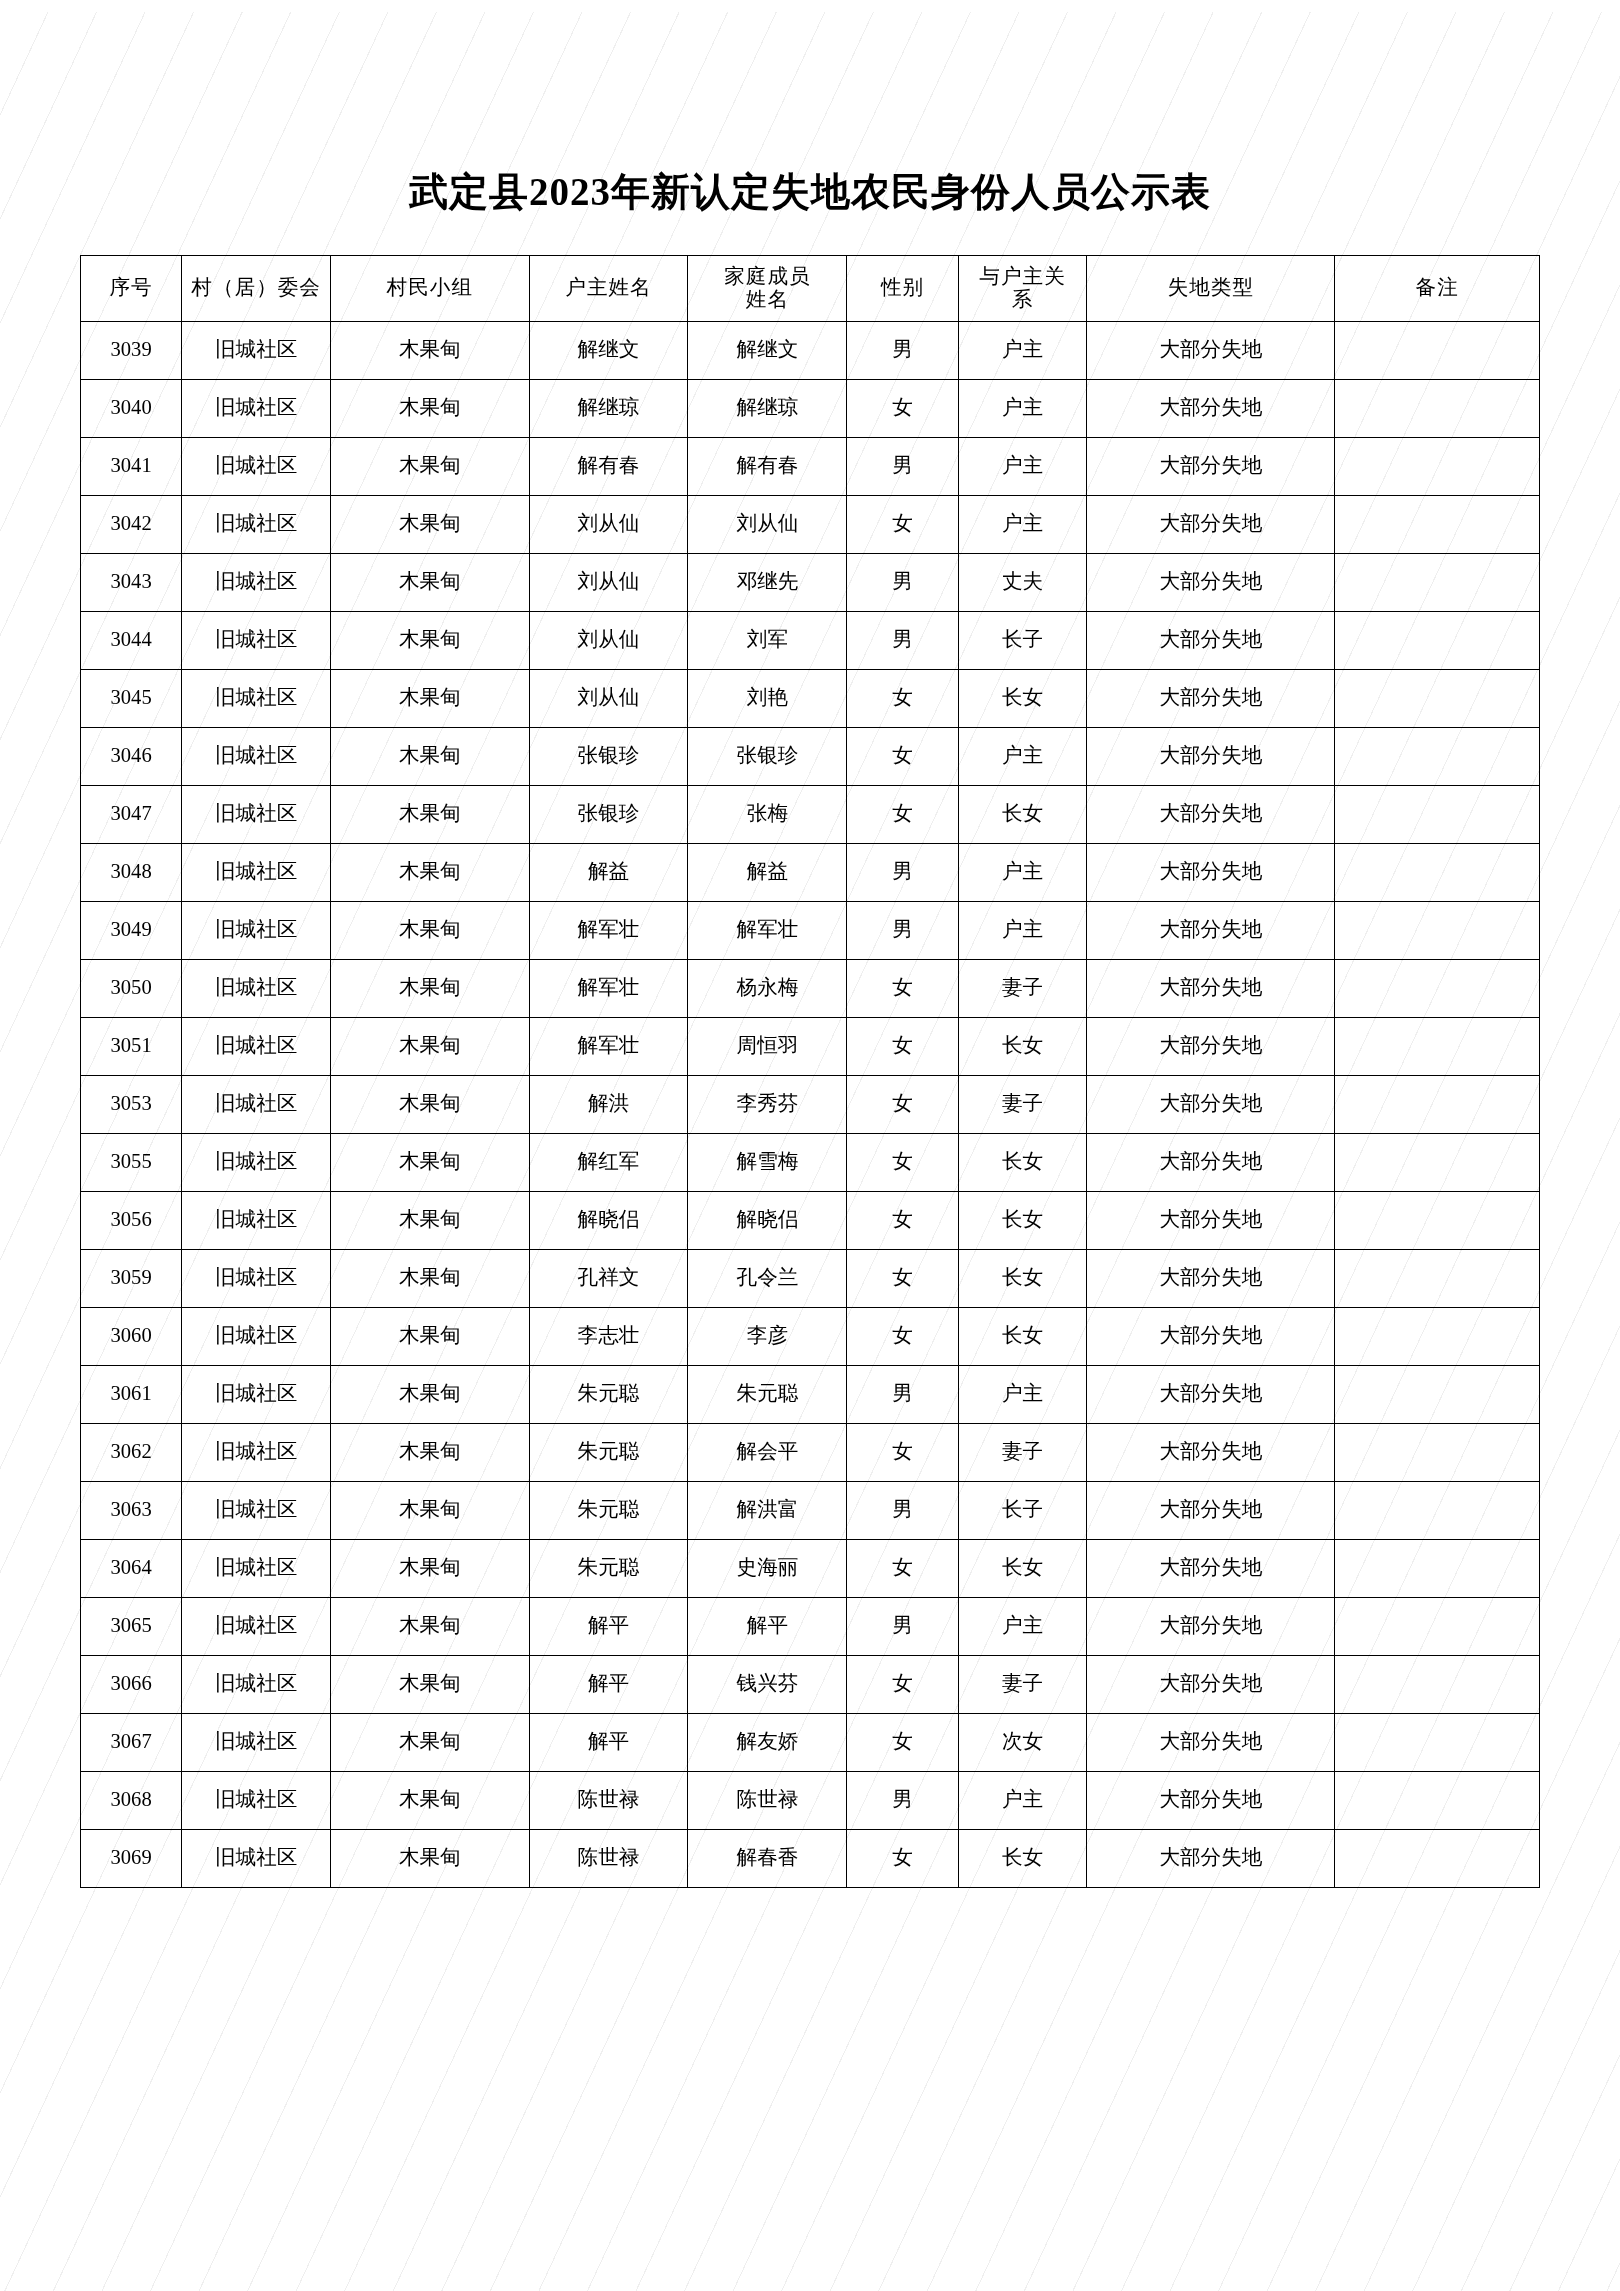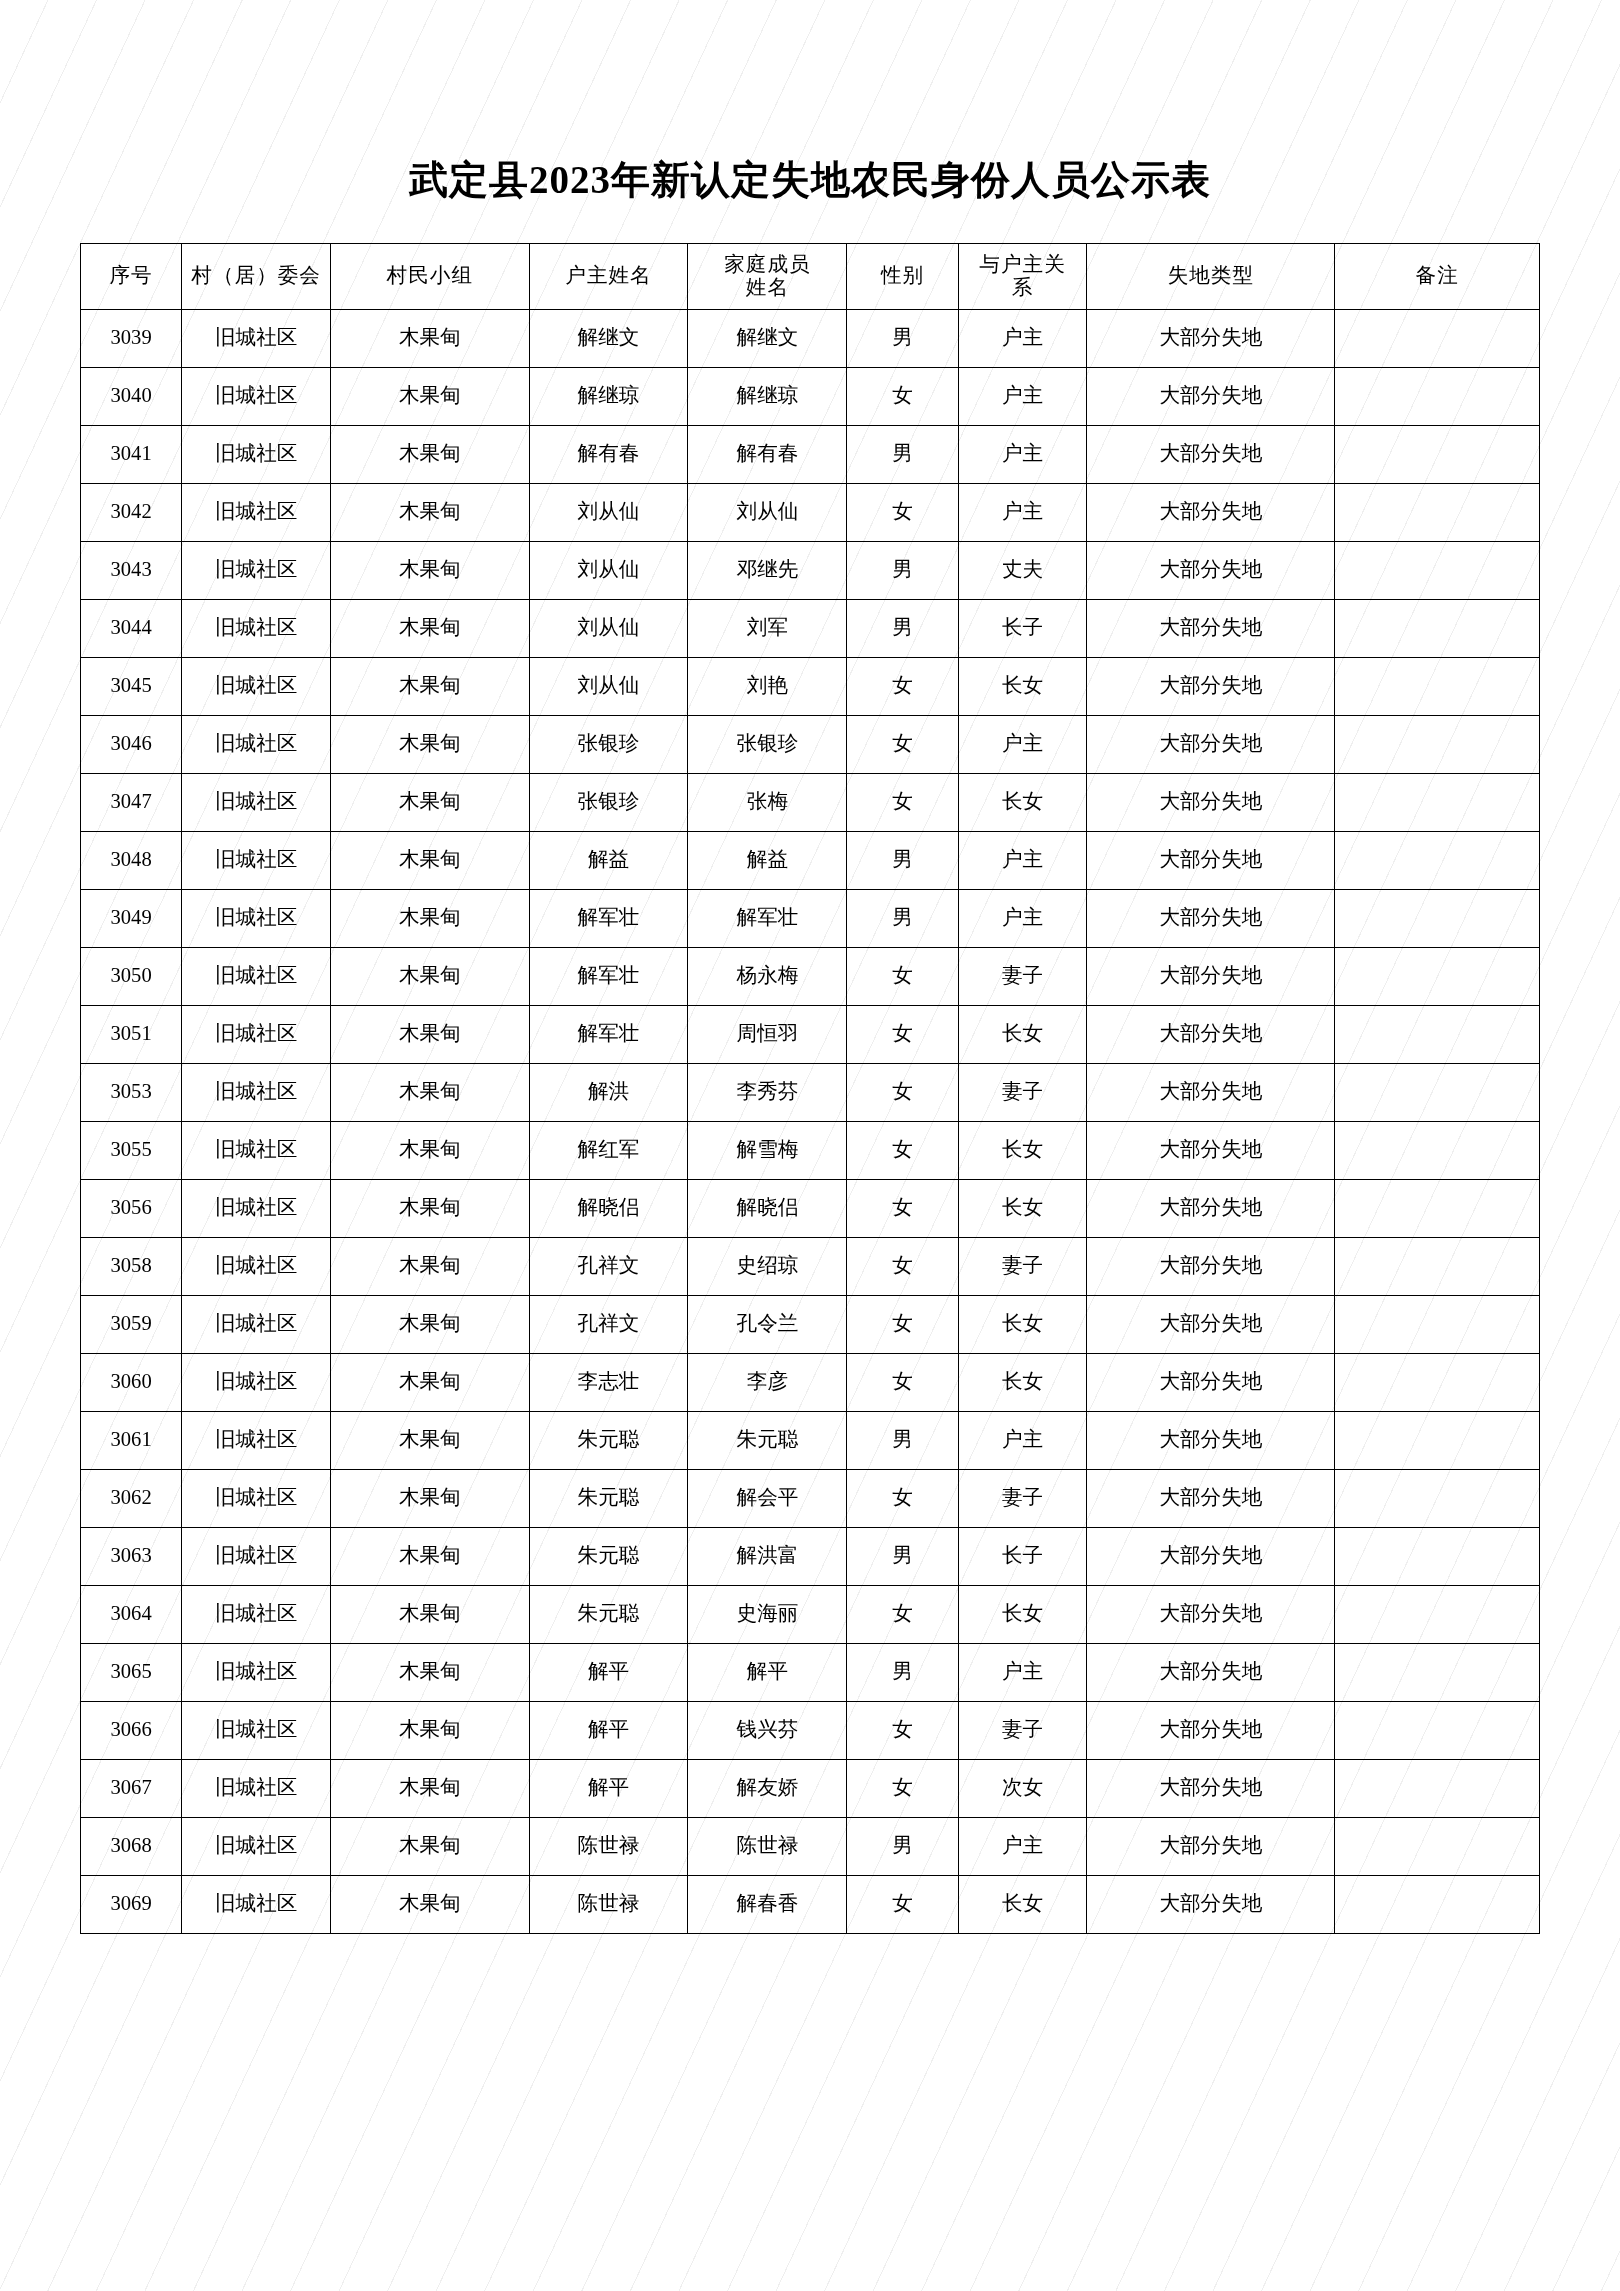--- a/index.html
+++ b/index.html
@@ -19,21 +19,21 @@
     width: 1620px;
     height: 2292px;
     position: relative;
     box-sizing: border-box;
   }
   .doc-title {
     text-align: center;
     font-size: 39px;
     font-weight: bold;
     letter-spacing: 1px;
-    margin: 0;
+    margin: 12px;
     padding-top: 157px;
     padding-bottom: 0;
     line-height: 1.2;
     font-family: "Liberation Serif", "DejaVu Serif", serif;
   }
   .table-wrap {
     margin: 39px auto 0 auto;
     width: 1460px;
   }
   table.listing {
@@ -308,31 +308,20 @@
               <td>旧城社区</td>
               <td>木果甸</td>
               <td>解晓侣</td>
               <td>解晓侣</td>
               <td>女</td>
               <td>长女</td>
               <td>大部分失地</td>
               <td></td>
             </tr>
             <tr>
-              <td>3058</td>
-              <td>旧城社区</td>
-              <td>木果甸</td>
-              <td>孔祥文</td>
-              <td>史绍琼</td>
-              <td>女</td>
-              <td>妻子</td>
-              <td>大部分失地</td>
-              <td></td>
-            </tr>
-            <tr>
               <td>3059</td>
               <td>旧城社区</td>
               <td>木果甸</td>
               <td>孔祥文</td>
               <td>孔令兰</td>
               <td>女</td>
               <td>长女</td>
               <td>大部分失地</td>
               <td></td>
             </tr>

